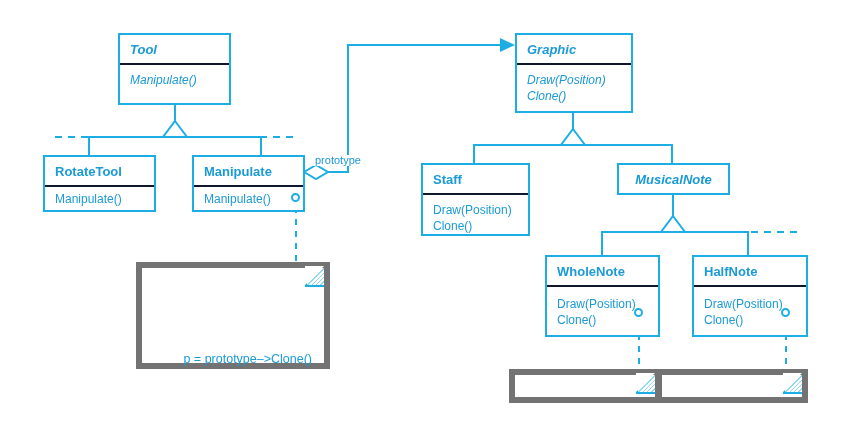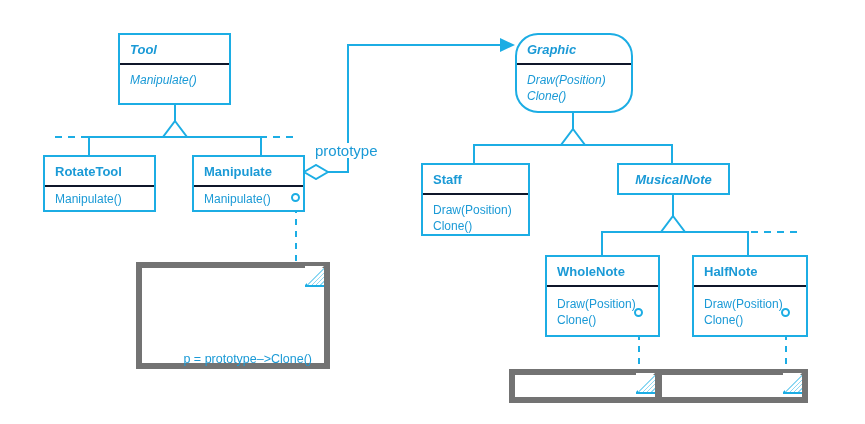--- a/index.html
+++ b/index.html
@@ -126,26 +126,27 @@
     box-sizing: border-box;
     z-index: 5;
   }
 
   
   .arrow { position: absolute; z-index: 4; }
 
   .edge-label {
     position: absolute;
     color: #1B9AD6;
-    font-size: 15px;
+    font-size: 11px;
     line-height: 1;
     white-space: nowrap;
     z-index: 5;
     background: #ffffff;
     padding: 0 2px;
+    margin-top: 12px;
   }
 </style>
 </head>
 <body>
 
 <div id="canvas">
 
   <div class="cls" style="left:118px; top:33px; width:113px; height:72px;">
     <div class="cls-name abstract">Tool</div>
     <div class="cls-ops abstract" style="height:37px;">
@@ -196,21 +197,21 @@
     <div class="note-body">
       <span class="ln">p = prototype–&gt;Clone()</span>
       <span class="ln"></span>
       
       
       
       
     </div>
   </div>
 
-  <div class="cls" style="left:515px; top:33px; width:118px; height:80px;border-radius:23px;">
+  <div class="cls" style="left:515px; top:33px; width:118px; height:80px;">
     <div class="cls-name abstract">Graphic</div>
     <div class="cls-ops abstract" style="height:45px;">
       <span class="op">Draw(Position)</span>
       <span class="op">Clone()</span>
     </div>
   </div>
 
   <div class="ln-v" style="left:572px; top:113px; height:16px;"></div>
   <svg class="tri" style="left:559px; top:128px; width:28px; height:18px;" viewBox="0 0 28 18">
     <polygon points="14,1 26,17 2,17" fill="#ffffff" stroke="#1CADE4" stroke-width="2"></polygon>

